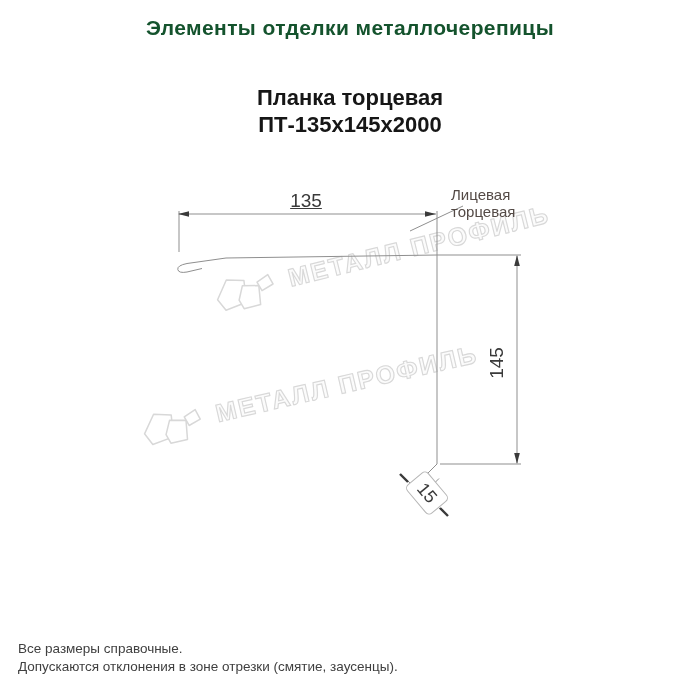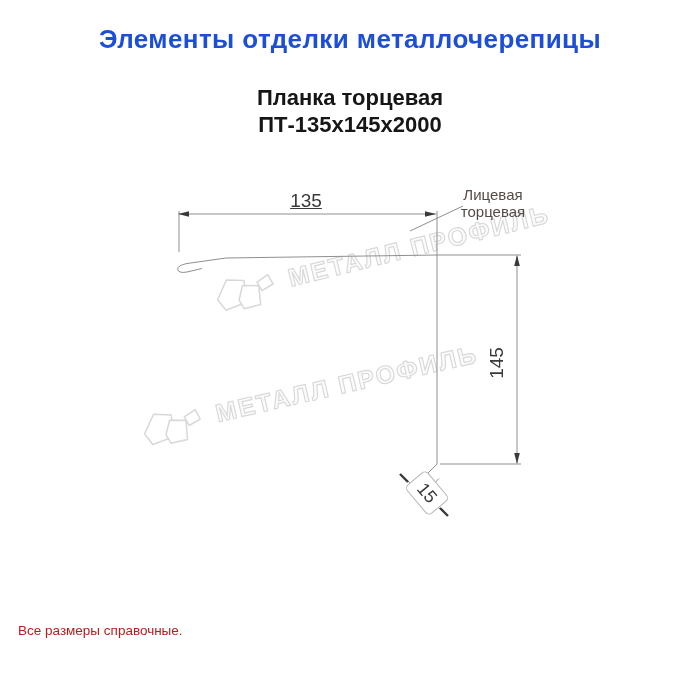--- a/index.html
+++ b/index.html
@@ -1,22 +1,22 @@
 <!DOCTYPE html>
 <html><head>
 <meta charset="utf-8">
 <style>
   html,body{margin:0;padding:0;background:#fff;}
   .stage{
     position:relative;width:700px;height:700px;background:#ffffff;
     font-family:"Liberation Sans", sans-serif;overflow:hidden;
   }
   .page-title{
-    position:absolute;left:0;top:24px;width:700px;text-align:center;
-    font-size:26px;font-weight:bold;color:#1d4ed8;letter-spacing:.4px;
+    position:absolute;left:0;top:16px;width:700px;text-align:center;
+    font-size:21px;font-weight:bold;color:#14532d;letter-spacing:.4px;
   }
   .product-name{
     position:absolute;left:0;top:85px;width:700px;text-align:center;
     font-size:22px;font-weight:bold;color:#161616;
   }
   .product-sku{
     position:absolute;left:0;top:112px;width:700px;text-align:center;
     font-size:22px;font-weight:bold;color:#161616;
   }
   
@@ -39,25 +39,25 @@
   }
   .dim-135{left:279px;top:190px;width:54px;text-decoration:underline;}
   .dim-145{left:467px;top:352px;width:60px;height:22px;transform:rotate(-90deg);}
   .dim-15-box{
     left:408px;top:479px;width:36px;height:26px;transform:rotate(50deg);
     background:#ffffff;border:1px solid #b5b5b5;border-radius:5px;
     display:flex;align-items:center;justify-content:center;font-size:18px;
   }
   .face-label{
     position:absolute;left:451px;top:187px;width:84px;z-index:3;
-    text-align:center;font-size:15px;line-height:16.5px;color:#544a46;
+    text-align:left;font-size:15px;line-height:16.5px;color:#544a46;
   }
   .footer{
-    position:absolute;left:18px;top:622px;z-index:3;
-    font-size:13.5px;line-height:18px;color:#b91c1c;
+    position:absolute;left:18px;top:640px;z-index:3;
+    font-size:13.5px;line-height:18px;color:#404040;
   }
 </style>
 </head>
 <body>
 
 <div class="stage">
 
   <div class="page-title">Элементы отделки металлочерепицы</div>
   <div class="product-name">Планка торцевая</div>
   <div class="product-sku">ПТ-135х145х2000</div>
@@ -120,15 +120,16 @@
   <div class="dim-label dim-145">145</div>
   <div class="dim-label dim-15-box">15</div>
 
   <div class="face-label">
     <div>Лицевая</div>
     <div>торцевая</div>
   </div>
 
   <div class="footer">
     <div>Все размеры справочные.</div>
+    <div>Допускаются отклонения в зоне отрезки (смятие, заусенцы).</div>
   </div>
 
 </div>
 
 </body></html>

